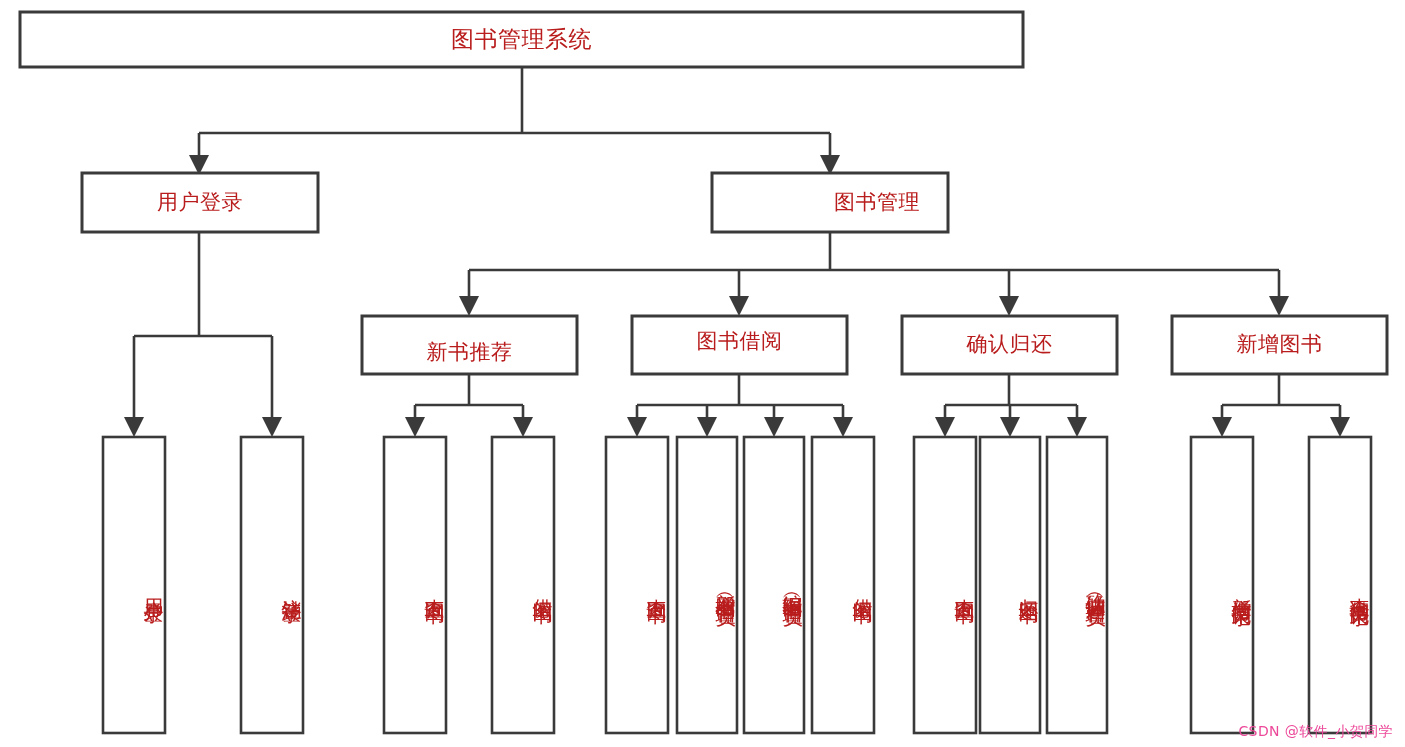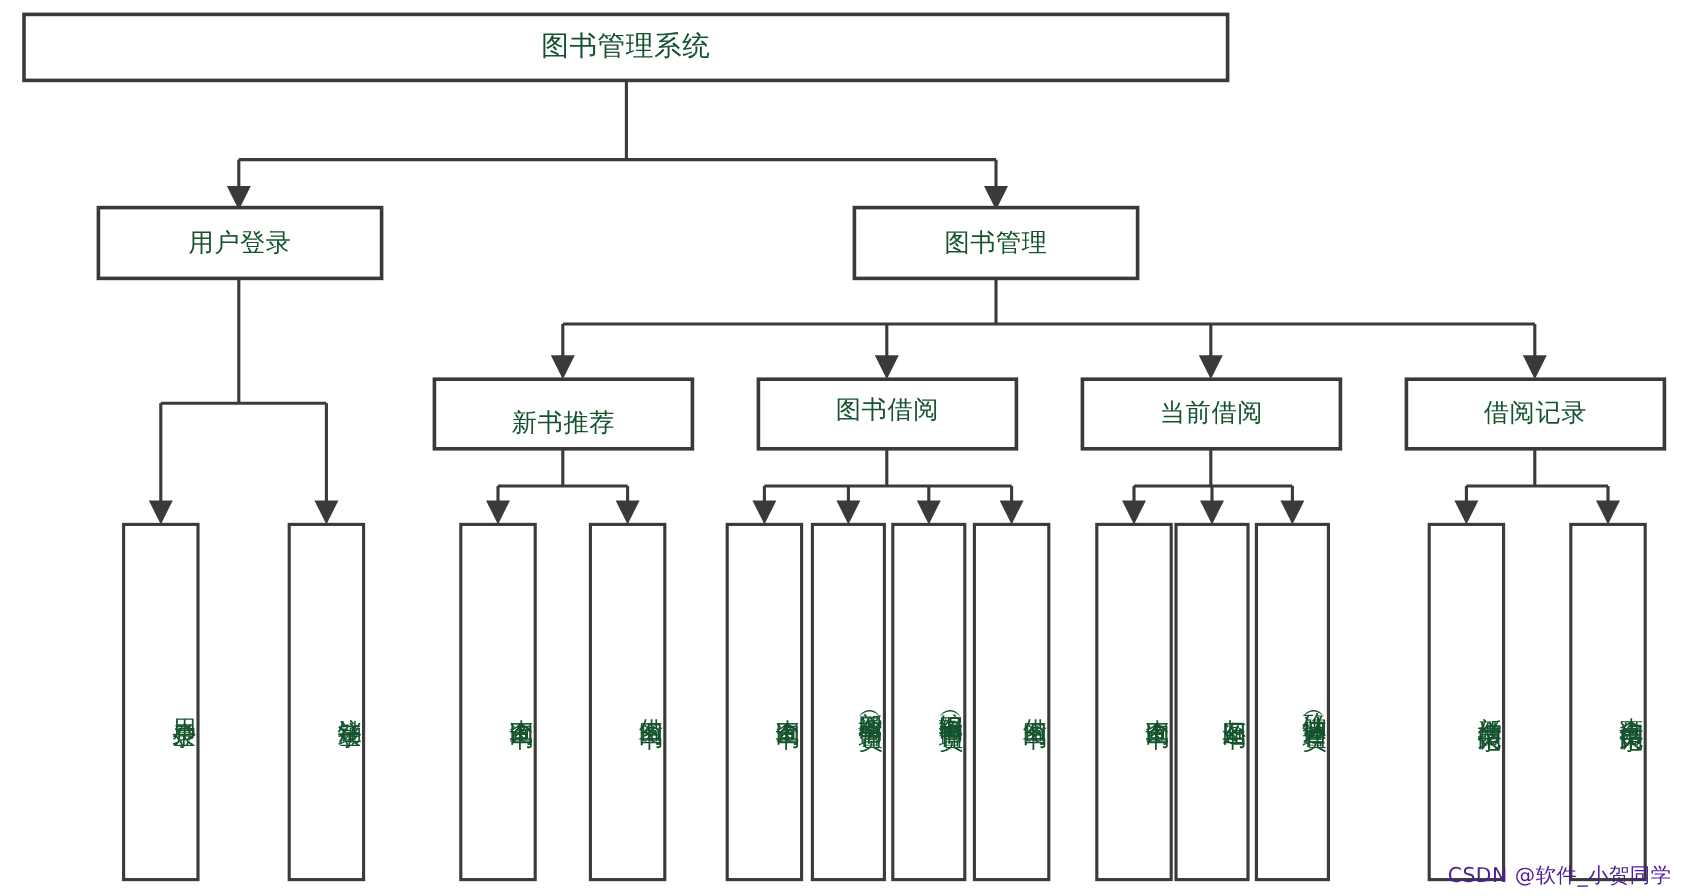--- a/index.html
+++ b/index.html
@@ -45,21 +45,21 @@
   }
   .arrow-head {
     fill: #3a3a3a;
     stroke: none;
   }
   .node-label {
     position: absolute;
     display: flex;
     align-items: center;
     justify-content: center;
-    color: #14532d;
+    color: #b91c1c;
     font-family: "DejaVu Sans", "Liberation Sans", sans-serif;
     font-size: 21px;
     line-height: 1.12;
     letter-spacing: 0.5px;
     white-space: nowrap;
     pointer-events: none;
     user-select: none;
   }
   .node-label.vertical {
     writing-mode: vertical-rl;
@@ -72,22 +72,22 @@
     box-sizing: border-box;
   }
   .hit-area {
     position: absolute;
     background: transparent;
   }
   #watermark {
     position: absolute;
     right: 12px;
     bottom: 6px;
-    color: #4c1d95;
-    font-size: 17px;
+    color: #ec4899;
+    font-size: 14px;
     font-family: "DejaVu Sans", "Liberation Sans", sans-serif;
     letter-spacing: 0.4px;
     white-space: nowrap;
     user-select: none;
   }
 </style>
 </head>
 <body>
 
 <div id="diagram-root">
@@ -179,26 +179,26 @@
     <rect class="node-box-thin" x="1047" y="437" width="60" height="296"></rect>
 
     <rect class="node-box-thin" x="1191" y="437" width="62" height="296"></rect>
     <rect class="node-box-thin" x="1309" y="437" width="62" height="296"></rect>
 
   </svg>
 
   <div class="node-label" style="left:20px; top:12px; width:1003px; height:55px; font-size:23px;">图书管理系统</div>
 
   <div class="node-label" style="left:82px; top:173px; width:236px; height:59px;">用户登录</div>
-  <div class="node-label" style="left:712px; top:173px; width:236px; height:59px;">图书管理</div>
+  <div class="node-label" style="left:712px; top:173px; width:236px; height:59px;padding-left:47px;">图书管理</div>
 
   <div class="node-label" style="left:362px; top:316px; width:215px; height:74px;">新书推荐</div>
   <div class="node-label" style="left:632px; top:316px; width:215px; height:52px;">图书借阅</div>
-  <div class="node-label" style="left:902px; top:316px; width:215px; height:58px;">当前借阅</div>
-  <div class="node-label" style="left:1172px; top:316px; width:215px; height:58px;">借阅记录</div>
+  <div class="node-label" style="left:902px; top:316px; width:215px; height:58px;">确认归还</div>
+  <div class="node-label" style="left:1172px; top:316px; width:215px; height:58px;">新增图书</div>
 
   <div class="node-label vertical" style="left:103px; top:477px; width:62px; height:216px;">用户登录</div>
   <div class="node-label vertical" style="left:241px; top:477px; width:62px; height:216px;">注销登录</div>
 
   <div class="node-label vertical" style="left:384px; top:477px; width:62px; height:216px;">查询图书</div>
   <div class="node-label vertical" style="left:492px; top:477px; width:62px; height:216px;">借阅图书</div>
 
   <div class="node-label vertical" style="left:606px; top:477px; width:62px; height:216px;">查询图书</div>
   <div class="node-label vertical" style="left:677px; top:443px; width:60px; height:284px;">新增图书（管理员）</div>
   <div class="node-label vertical" style="left:744px; top:443px; width:60px; height:284px;">编辑图书（管理员）</div>

